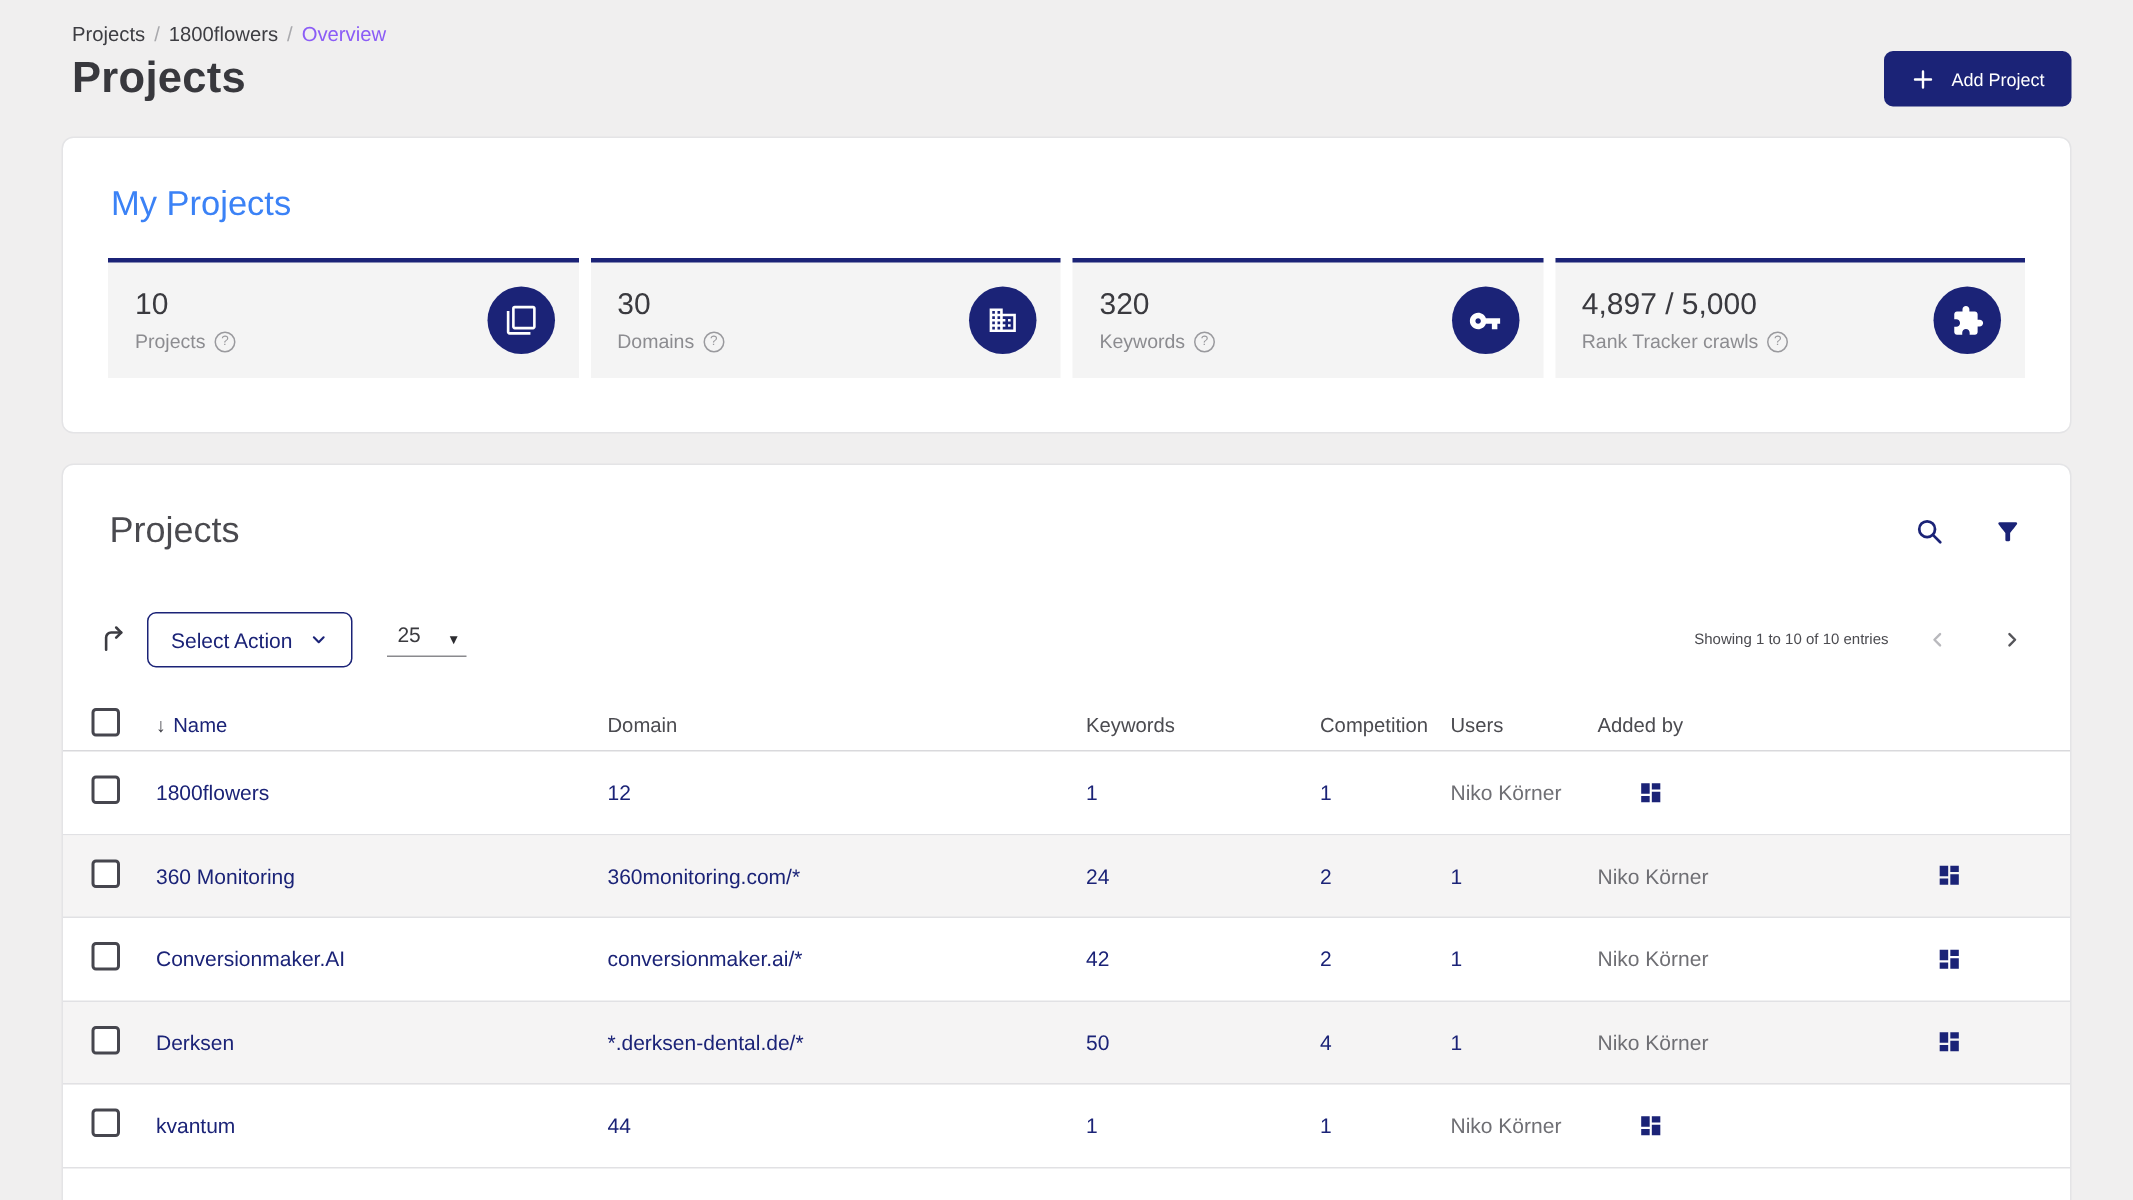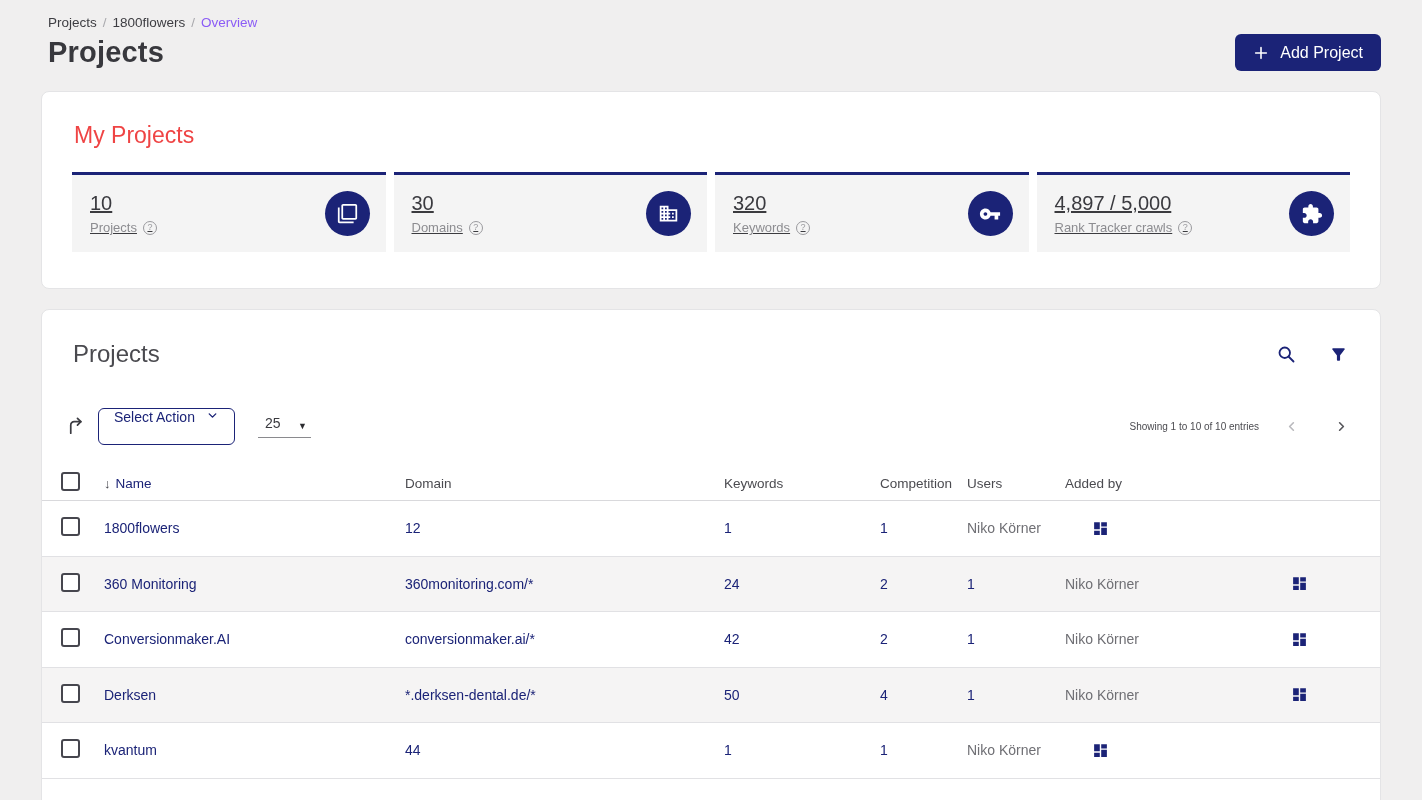--- a/index.html
+++ b/index.html
@@ -17,32 +17,32 @@
   .breadcrumb { padding:15px 0 0 7px; font-size:13.5px; display:flex; gap:6px; align-items:center; }
   .crumb { color:#3d3d42; cursor:pointer; }
   .crumb.current { color:#8b5cf6; cursor:default; }
   .crumb-sep { color:#a9a9ad; }
 
   
   .title-row { display:flex; justify-content:space-between; align-items:center; margin:4px 0 20px 7px; }
   .page-title { font-size:29px; font-weight:600; color:#38383d; margin:0; letter-spacing:.2px; }
   .btn-add {
     background:var(--primary); color:#fff; border:none; border-radius:6px;
-    height:37px; padding:0 18px; font-size:16px; font-family:inherit;
+    height:37px; padding:0 18px; font-size:12px; font-family:inherit;
     display:flex; align-items:center; gap:11px; cursor:pointer;
   }
   .btn-add .plus { display:flex; color:#fff; }
 
   
   .card { background:#fff; border:1px solid #e4e4e6; border-radius:8px; }
 
   
   .card-stats { padding:30px 30px 36px 30px; }
-  .card-stats h2 { font-size:23px; font-weight:500; color:#ef4444; margin:0 0 23px 2px; }
-  .stats { display:flex; gap:8px;text-decoration:underline; }
+  .card-stats h2 { font-size:23px; font-weight:500; color:#3b82f6; margin:0 0 23px 2px; }
+  .stats { display:flex; gap:8px; }
   .stat {
     flex:1; background:#f4f4f4; border-top:3px solid var(--primary);
     height:80px; padding:12px 16px 12px 18px;
     display:flex; justify-content:space-between; align-items:center;
   }
   .stat-text { display:flex; flex-direction:column; gap:5px; }
   .stat-value { font-size:20px; color:#3a3a3f; }
   .stat-label { font-size:13px; color:#8c8c90; display:flex; align-items:center; gap:6px; }
   .help-icon {
     width:14px; height:14px; border-radius:50%;
@@ -60,21 +60,21 @@
   .table-head-row { display:flex; justify-content:space-between; align-items:center; padding:0 32px 0 31px; }
   .table-head-row h2 { font-size:24px; font-weight:500; color:#4a4a4f; margin:0; }
   .head-icons { display:flex; align-items:center; gap:33px; }
   .icon-btn { background:none; border:none; padding:0; cursor:pointer; color:var(--primary); display:flex; }
 
   .toolbar { display:flex; align-items:center; margin:40px 0 0; padding:0 31px 0 23px; }
   .export-btn { background:none; border:none; padding:0; cursor:pointer; color:#3c3c42; display:flex; }
   .btn-select-action {
     margin-left:10px; background:#fff; border:1px solid var(--primary); border-radius:6px;
     color:var(--primary); height:37px; padding:0 15px; font-size:14px; font-family:inherit; font-weight:500;
-    display:flex; align-items:flex-start; gap:11px; cursor:pointer;
+    display:flex; align-items:center; gap:11px; cursor:pointer;
   }
   .select-pagesize {
     margin-left:23px; width:53px; border-bottom:1px solid #8a8a8e;
     display:flex; justify-content:space-between; align-items:flex-end;
     padding:0 4px 6px 7px; font-size:14px; color:#3a3a3f; cursor:pointer;
   }
   .select-pagesize .caret { font-size:9px; color:#2c2c30; }
   .toolbar-spacer { flex:1; }
   .showing-text { font-size:10px; color:#4b4b50; }
   .pager { display:flex; align-items:center; gap:35px; margin-left:25px; }

